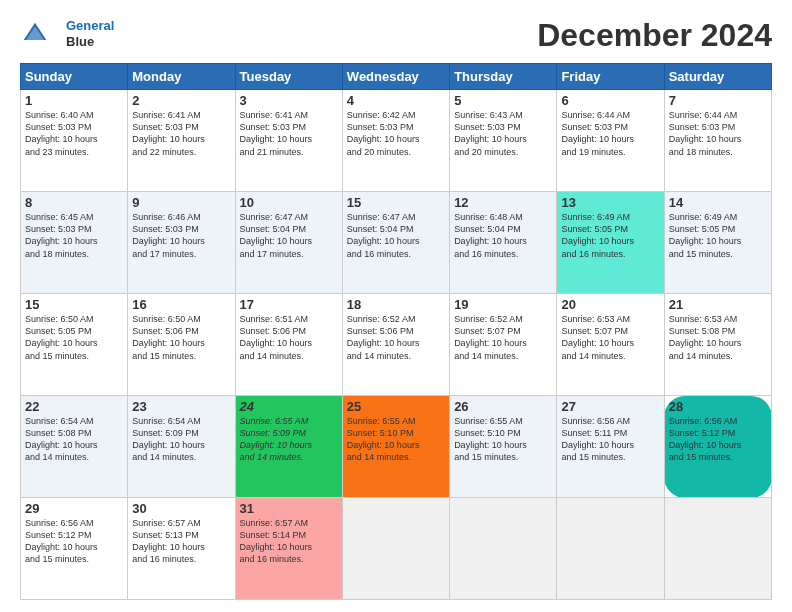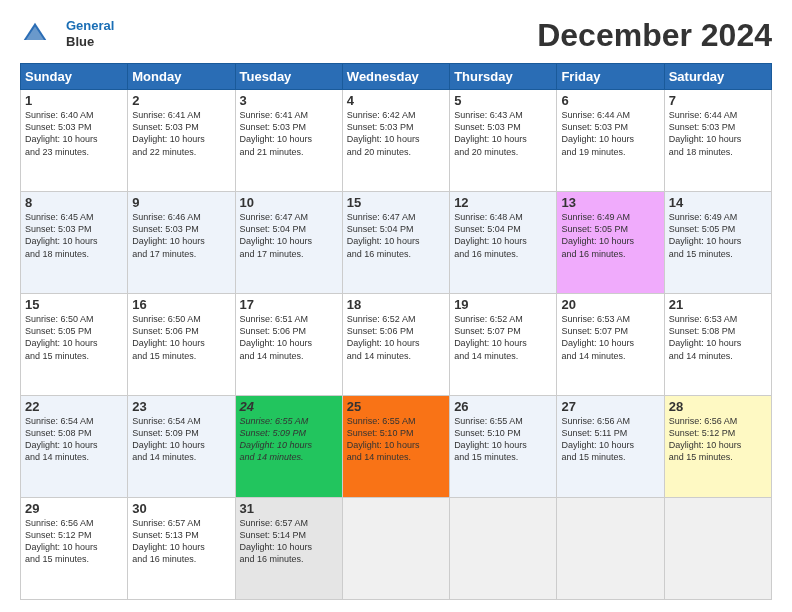--- a/index.html
+++ b/index.html
@@ -177,21 +177,21 @@
             <div class="day-info">Sunrise: 6:47 AM<br>Sunset: 5:04 PM<br>Daylight: 10 hours<br>and 17 minutes.</div>
           </td>
           <td style="background: rgb(238, 243, 250);">
             <span class="day-num">15</span>
             <div class="day-info">Sunrise: 6:47 AM<br>Sunset: 5:04 PM<br>Daylight: 10 hours<br>and 16 minutes.</div>
           </td>
           <td style="background: rgb(238, 243, 250);">
             <span class="day-num">12</span>
             <div class="day-info">Sunrise: 6:48 AM<br>Sunset: 5:04 PM<br>Daylight: 10 hours<br>and 16 minutes.</div>
           </td>
-          <td style="background: #f0abfc;">
+          <td style="background: #5eead4;">
             <span class="day-num">13</span>
             <div class="day-info">Sunrise: 6:49 AM<br>Sunset: 5:05 PM<br>Daylight: 10 hours<br>and 16 minutes.</div>
           </td>
           <td style="background: rgb(238, 243, 250);">
             <span class="day-num">14</span>
             <div class="day-info">Sunrise: 6:49 AM<br>Sunset: 5:05 PM<br>Daylight: 10 hours<br>and 15 minutes.</div>
           </td>
         </tr>
         <tr>
           <td style="background: rgb(255, 255, 255);">
@@ -241,35 +241,35 @@
             <div class="day-info">Sunrise: 6:55 AM<br>Sunset: 5:10 PM<br>Daylight: 10 hours<br>and 14 minutes.</div>
           </td>
           <td style="background: rgb(238, 243, 250);">
             <span class="day-num">26</span>
             <div class="day-info">Sunrise: 6:55 AM<br>Sunset: 5:10 PM<br>Daylight: 10 hours<br>and 15 minutes.</div>
           </td>
           <td style="background: rgb(238, 243, 250);">
             <span class="day-num">27</span>
             <div class="day-info">Sunrise: 6:56 AM<br>Sunset: 5:11 PM<br>Daylight: 10 hours<br>and 15 minutes.</div>
           </td>
-          <td style="background: #fef9c3;">
+          <td style="background: #14b8a6; border-radius: 21px;">
             <span class="day-num">28</span>
             <div class="day-info">Sunrise: 6:56 AM<br>Sunset: 5:12 PM<br>Daylight: 10 hours<br>and 15 minutes.</div>
           </td>
         </tr>
         <tr>
           <td style="background: rgb(255, 255, 255);">
             <span class="day-num">29</span>
             <div class="day-info">Sunrise: 6:56 AM<br>Sunset: 5:12 PM<br>Daylight: 10 hours<br>and 15 minutes.</div>
           </td>
           <td style="background: rgb(255, 255, 255);">
             <span class="day-num">30</span>
             <div class="day-info">Sunrise: 6:57 AM<br>Sunset: 5:13 PM<br>Daylight: 10 hours<br>and 16 minutes.</div>
           </td>
-          <td style="background: #e5e5e5;">
+          <td style="background: #fca5a5;">
             <span class="day-num">31</span>
             <div class="day-info">Sunrise: 6:57 AM<br>Sunset: 5:14 PM<br>Daylight: 10 hours<br>and 16 minutes.</div>
           </td>
           <td class="empty"></td>
           <td class="empty"></td>
           <td class="empty"></td>
           <td class="empty"></td>
         </tr>
       </tbody>
   </table>

